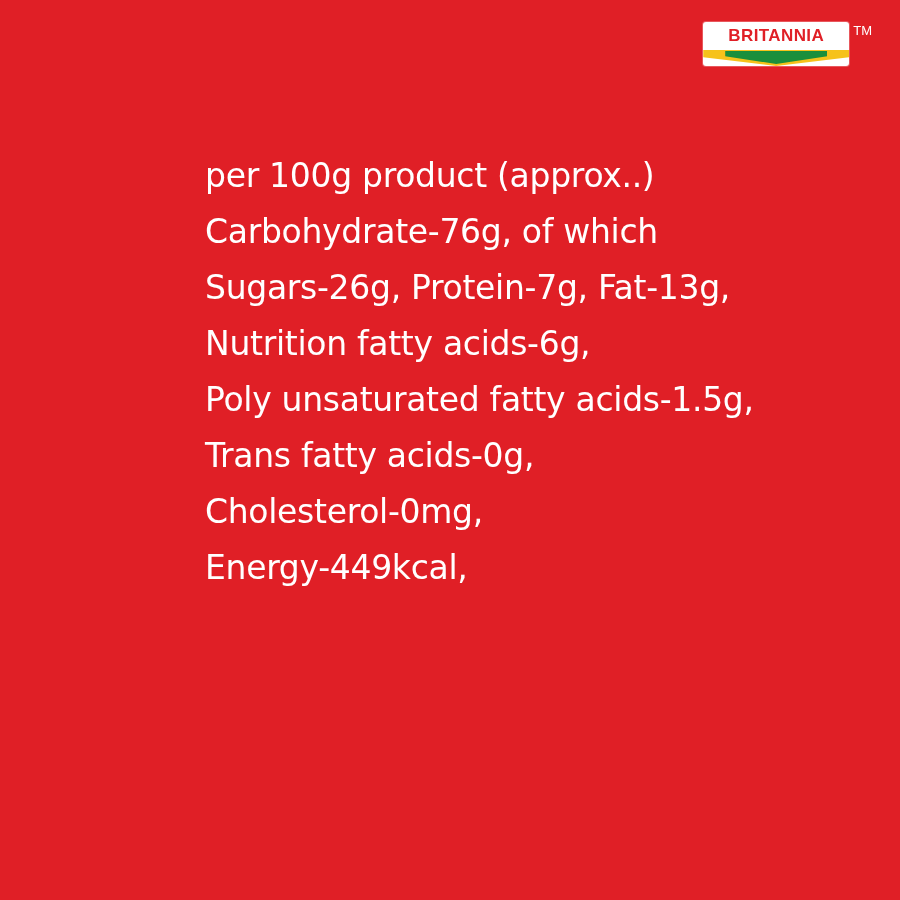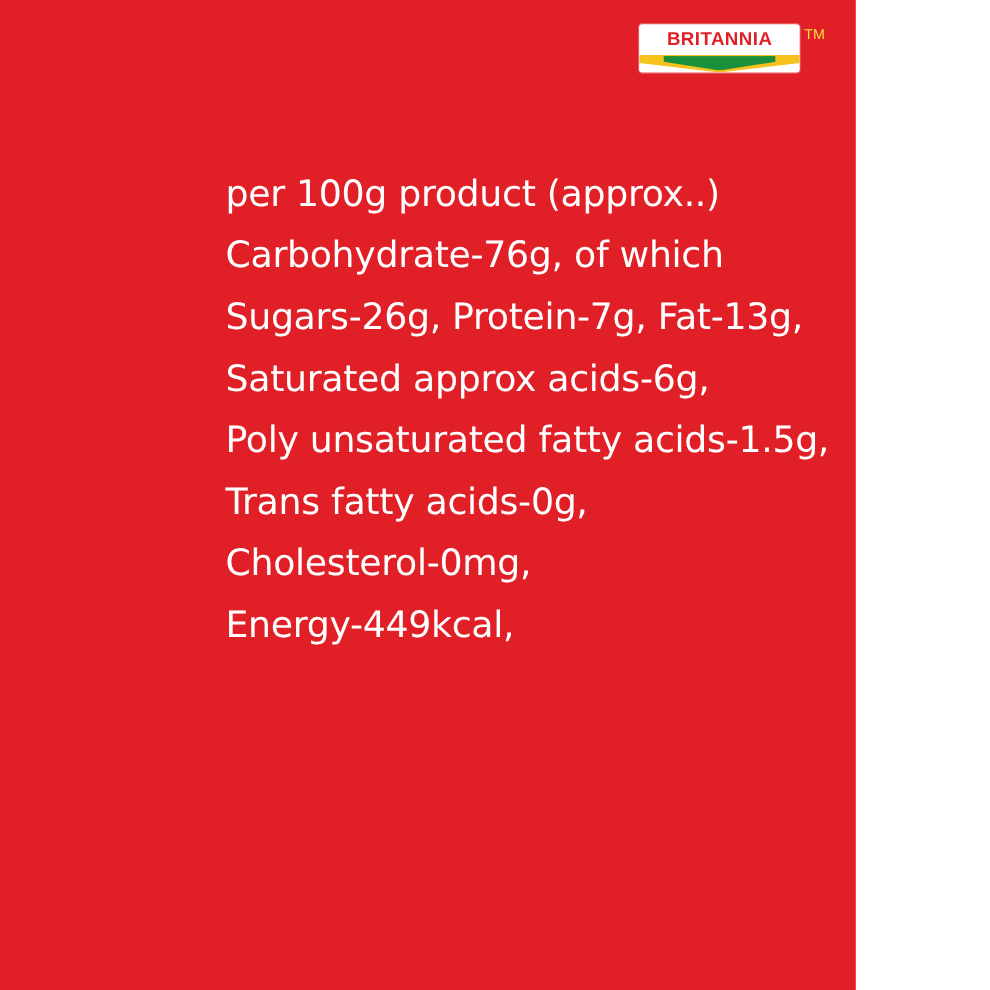--- a/index.html
+++ b/index.html
@@ -8,21 +8,21 @@
   }
   body {
     width: 900px;
     height: 900px;
     background: #ffffff;
     font-family: "Liberation Sans", sans-serif;
     overflow: hidden;
   }
   .canvas {
     position: relative;
-    width: 778px;
+    width: 900px;
     height: 900px;
     background: #e01f26;
     box-sizing: border-box;
   }
   
   .brand-wrap {
     position: absolute;
     top: 22px;
     right: 28px;
     display: flex;
@@ -66,21 +66,21 @@
   .ribbon-green {
     position: absolute;
     left: 22px;
     right: 22px;
     top: 1px;
     height: 13px;
     background: #1a8f3c;
     clip-path: polygon(0 0, 100% 0, 100% 40%, 50% 100%, 0 40%);
   }
   .brand-tm {
-    color: #fde047;
+    color: #ffffff;
     font-size: 13px;
     font-family: "Liberation Sans", sans-serif;
     margin-left: 4px;
     margin-top: 2px;
     line-height: 1;
   }
   
   .nutrition {
     position: absolute;
     left: 205px;
@@ -118,20 +118,20 @@
         <div class="ribbon-green"></div>
       </div>
     </div>
     <div class="brand-tm">TM</div>
   </div>
 
   <div class="nutrition">
     <div class="line">per 100g product (approx..)</div>
     <div class="line">Carbohydrate-76g, of which</div>
     <div class="line">Sugars-26g, Protein-7g, Fat-13g,</div>
-    <div class="line">Saturated approx acids-6g,</div>
+    <div class="line">Nutrition fatty acids-6g,</div>
     <div class="line">Poly unsaturated fatty acids-1.5g,</div>
     <div class="line">Trans fatty acids-0g,</div>
     <div class="line">Cholesterol-0mg,</div>
     <div class="line">Energy-449kcal,</div>
   </div>
 
 </div>
 
 </body></html>

